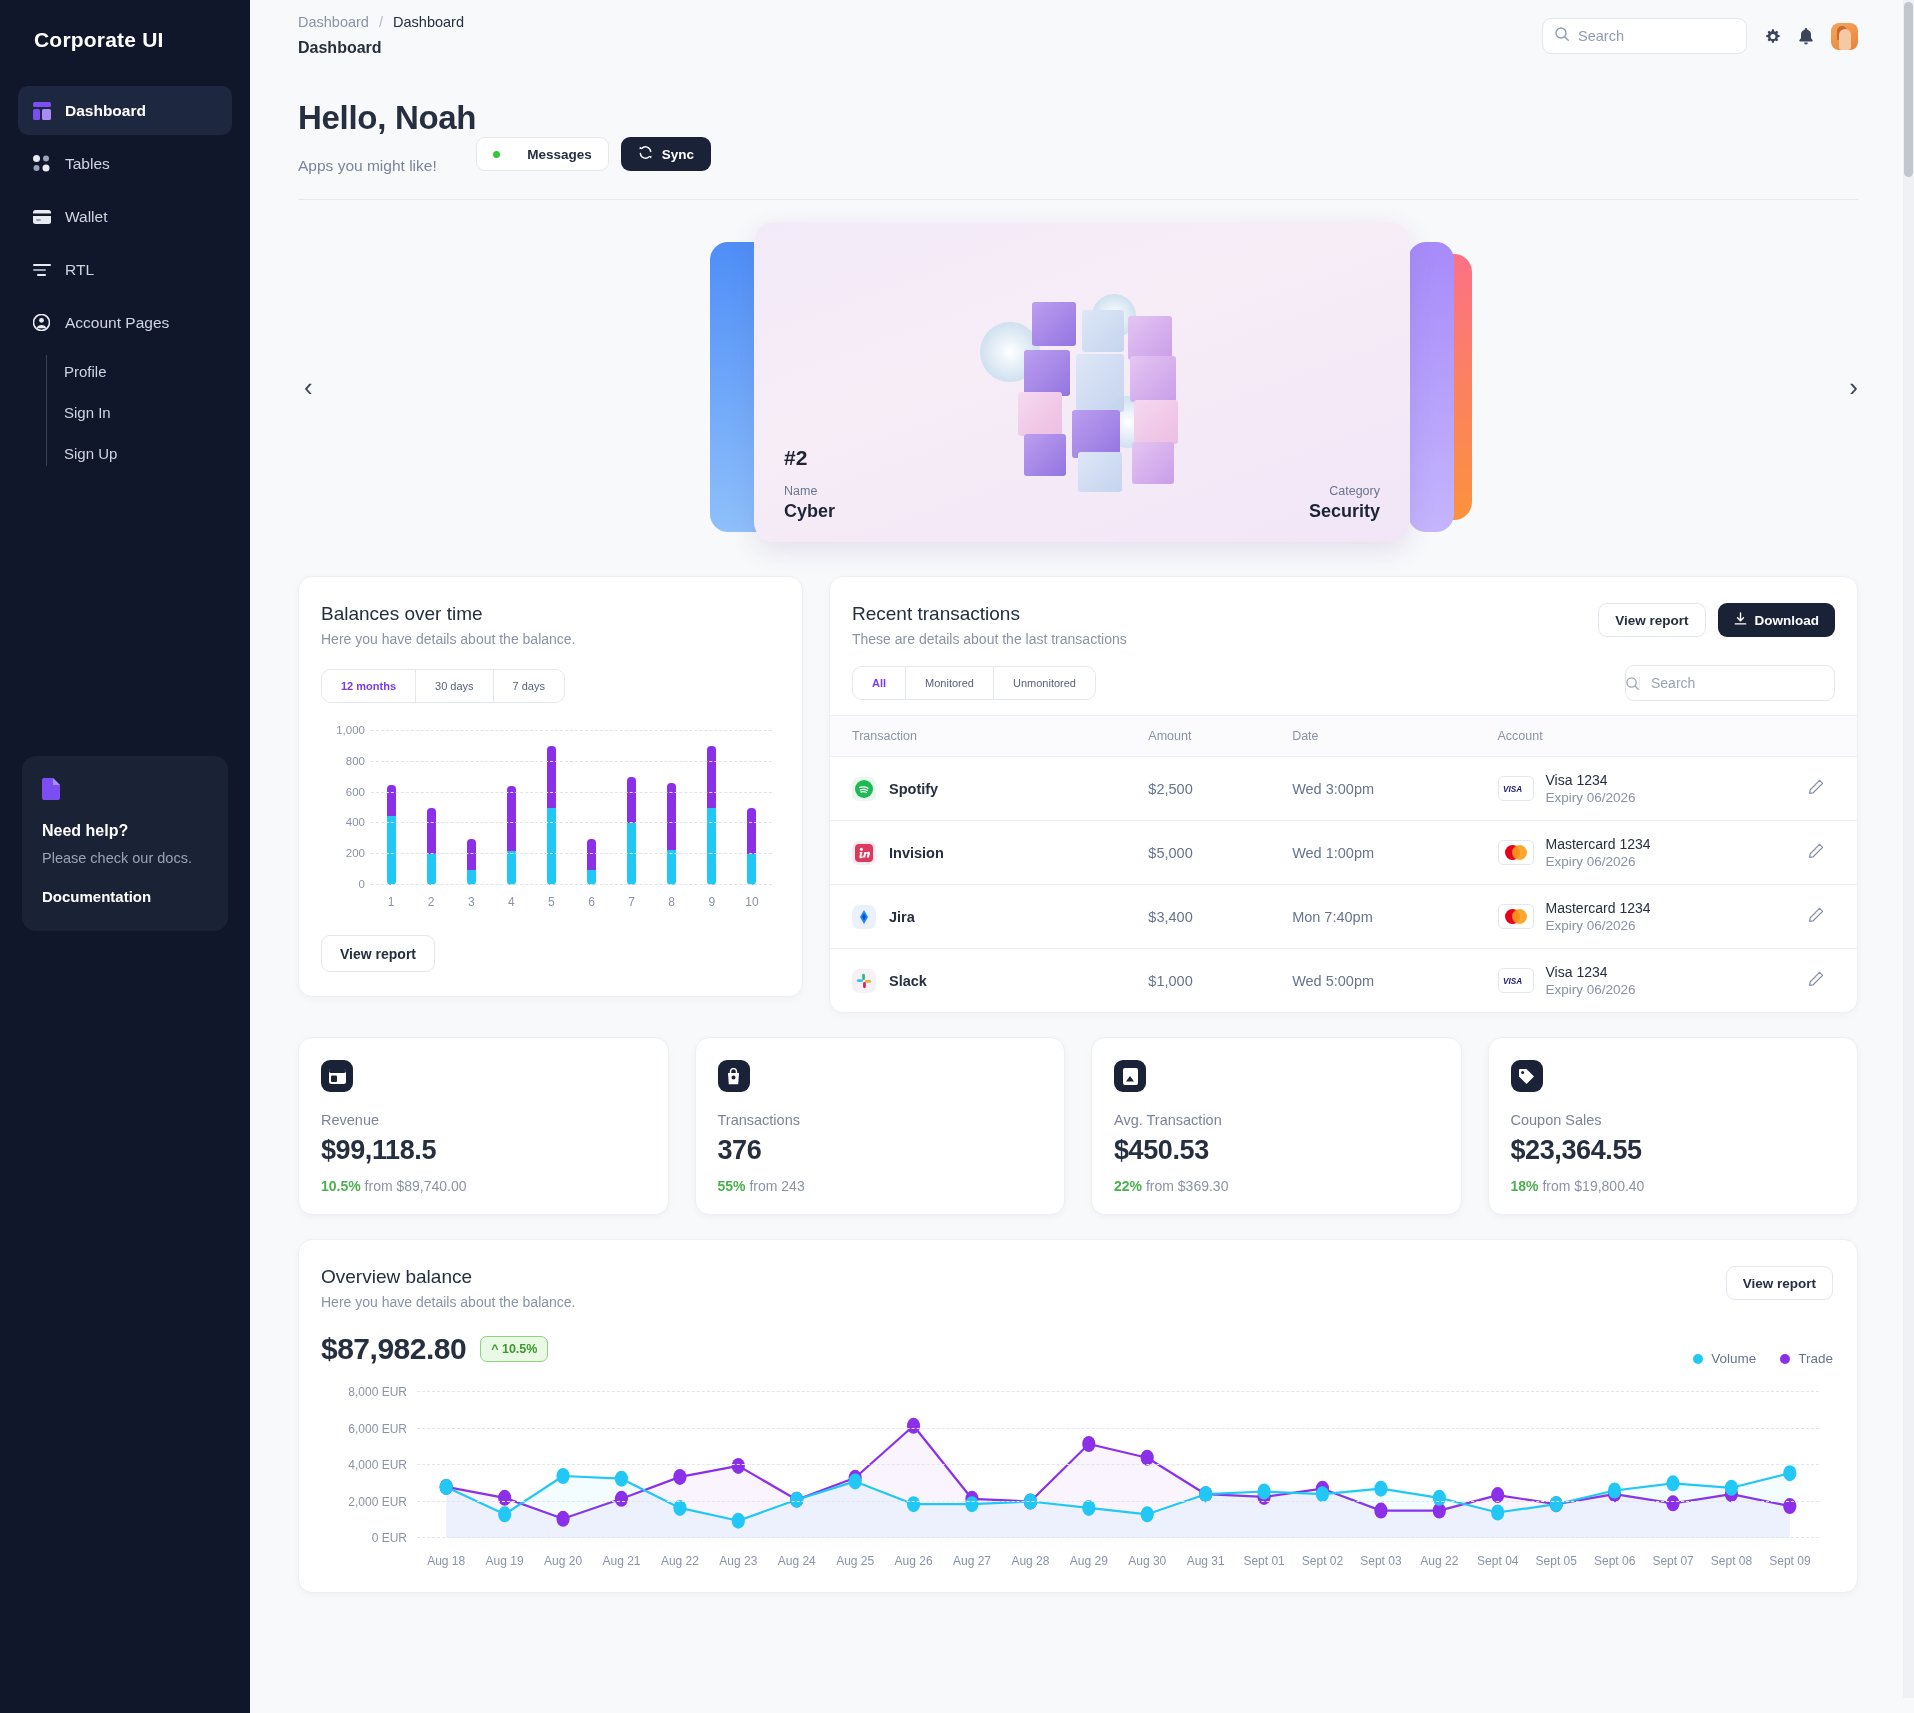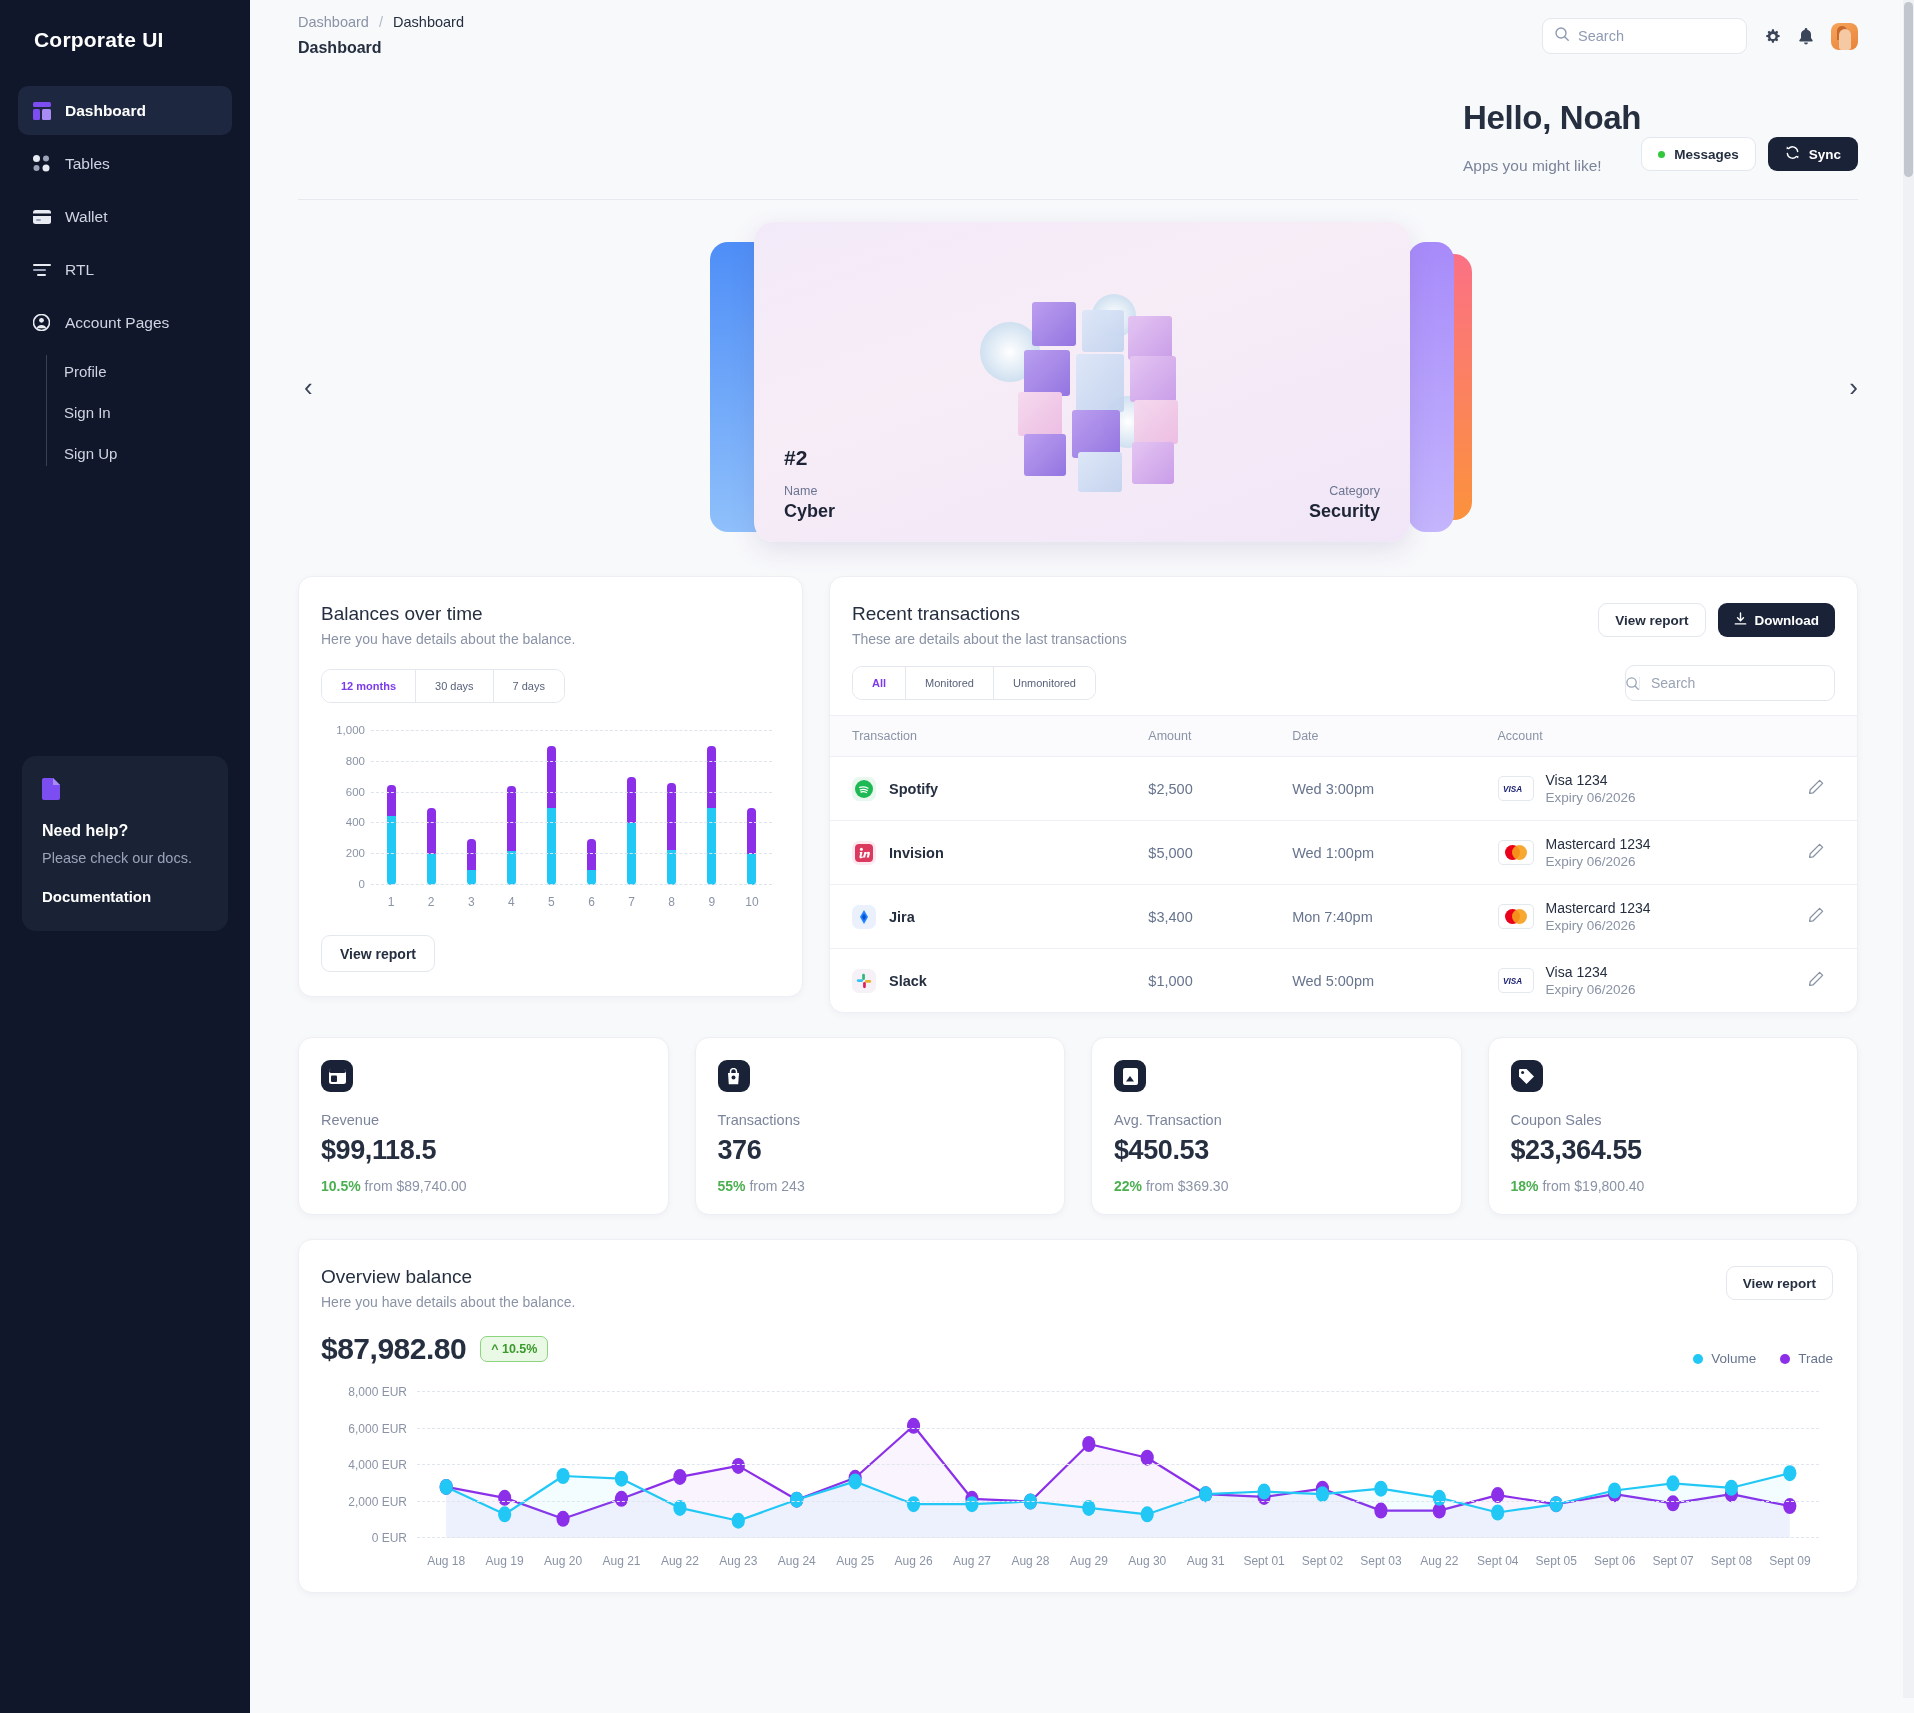--- a/index.html
+++ b/index.html
@@ -85,29 +85,29 @@
   .avatar .face {
     position:absolute; left:8px; top:6px; width:12px; height:21px;
     background:#f6c9a5; border-radius:6px 6px 3px 3px;
   }
   .avatar .hair {
     position:absolute; left:6px; top:3px; width:10px; height:14px;
     background:#c9692a; border-radius:6px 6px 0 0;
   }
 
   .hello-row {
-    display:flex; justify-content:flex-end; align-items:flex-end;
+    display:flex; justify-content:flex-start; align-items:flex-end;
     padding: 42px 56px 0 48px;
   }
   .hello { font-size:33px; font-weight:bold; color:#252f40; letter-spacing:-.3px;}
   .hello-sub { font-size:15.5px; color:#7b849b; margin-top:20px;}
   .hdr-btns { display:flex; gap:12px; margin-bottom:4px;}
   .btn-white {
     background:#fff; border:1px solid #e3e7ee; border-radius:9px;
-    height:34px; padding:0 16px; display:flex; align-items:center; gap:9px;
+    height:34px; padding:0 16px; display:flex; align-items:center; gap:27px;
     font-size:13.5px; font-weight:bold; color:#252f40; cursor:pointer;
   }
   .dot-green { width:7px; height:7px; border-radius:50%; background:#35c73b; }
   .btn-dark {
     background:#1a2238; border:0; border-radius:9px; height:34px; padding:0 17px;
     display:flex; align-items:center; gap:9px;
     font-size:13.5px; font-weight:bold; color:#fff; cursor:pointer;
   }
   .divider-line { height:1px; background:#e6e9ef; margin: 24px 56px 0 48px; }
 

